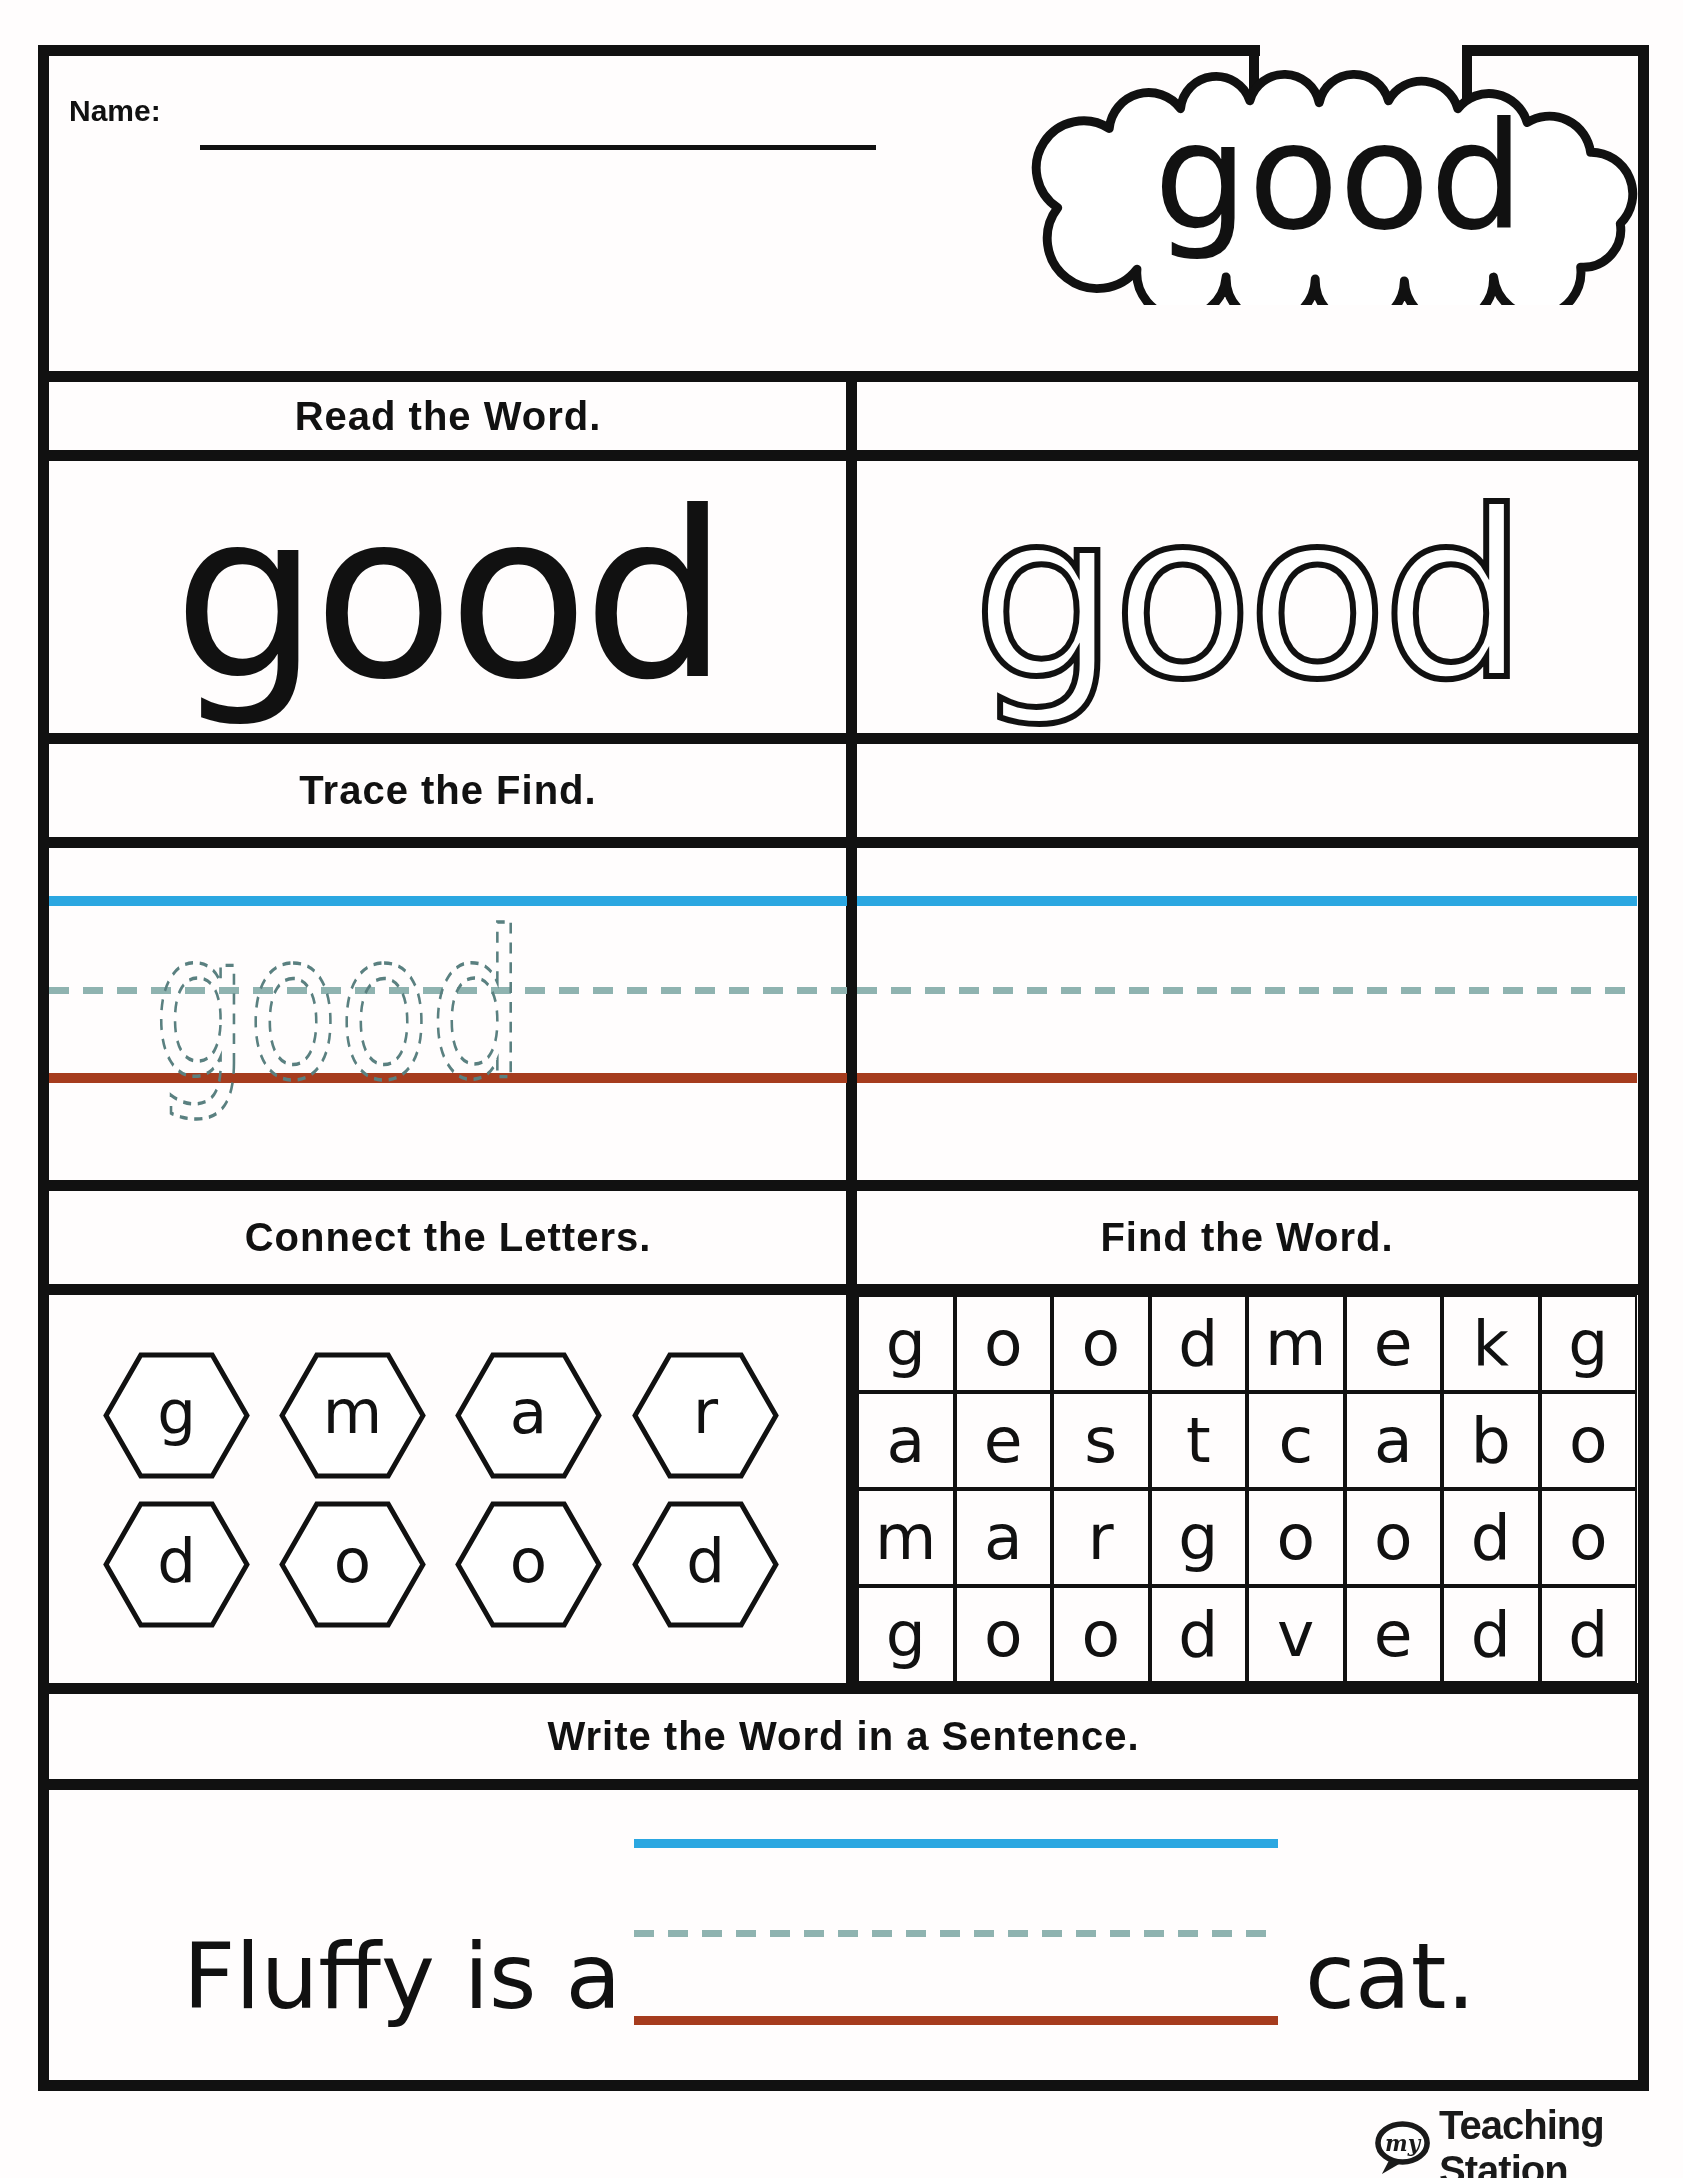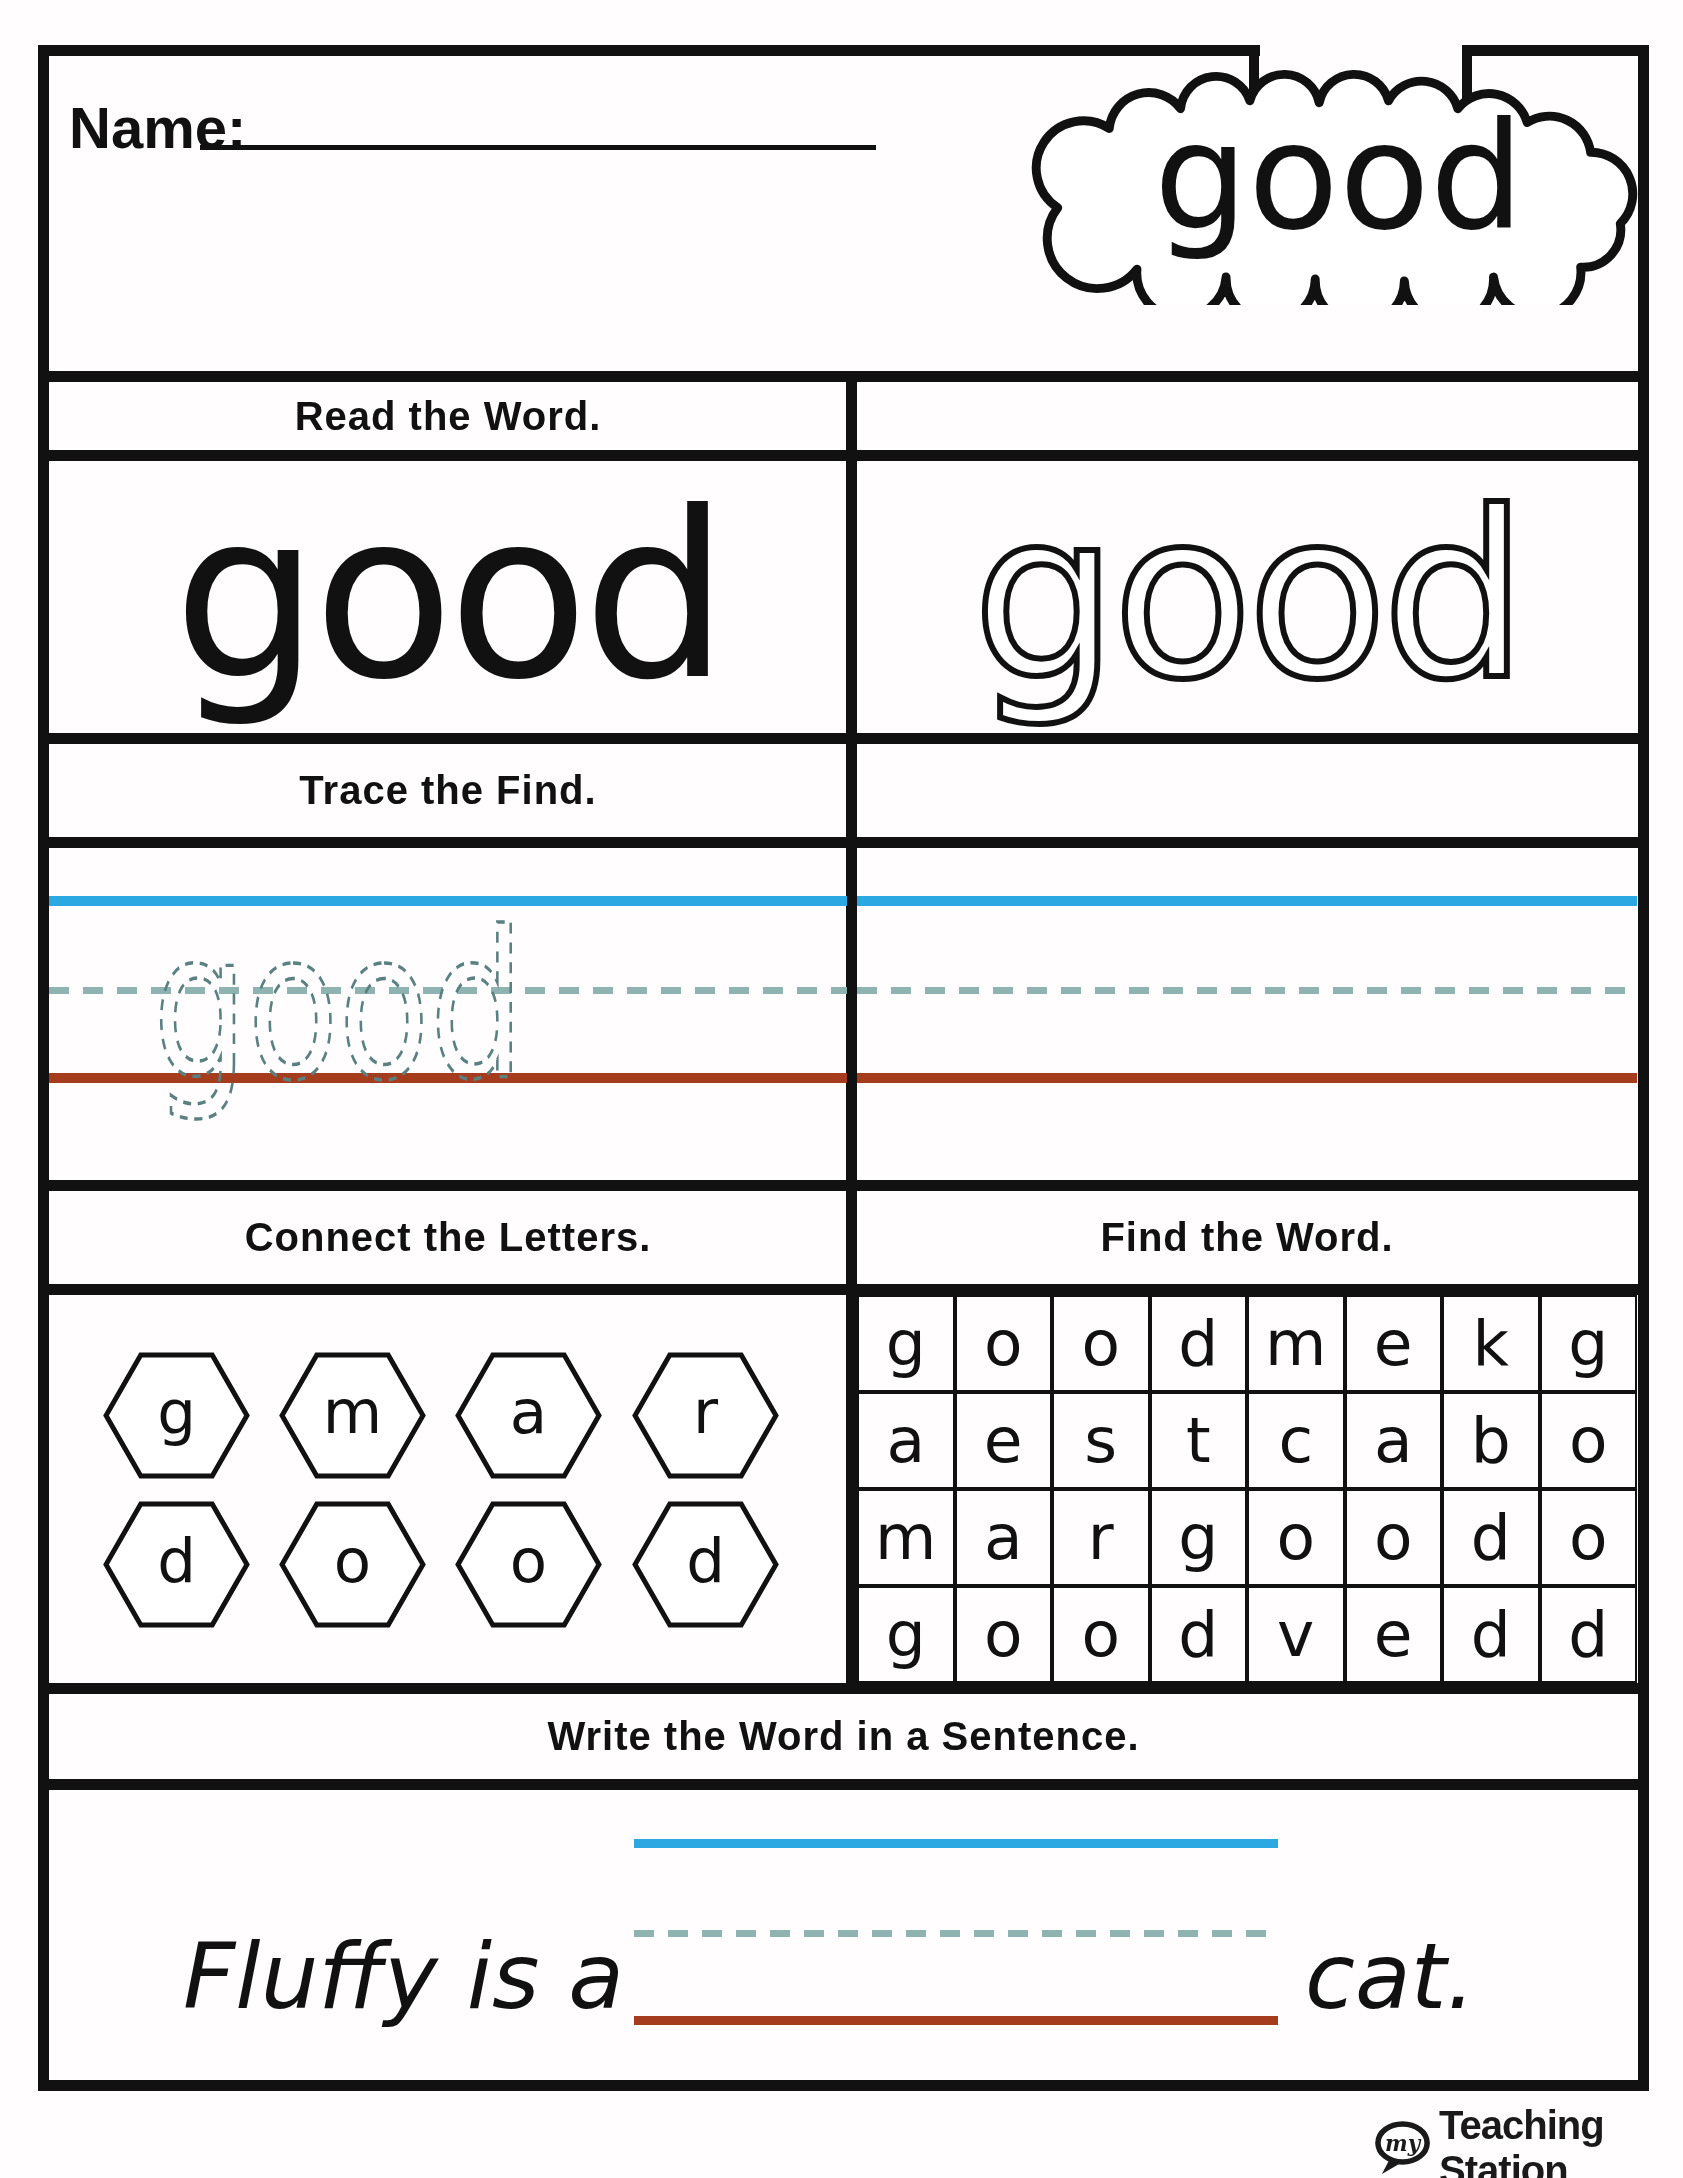--- a/index.html
+++ b/index.html
@@ -25,38 +25,38 @@
   .guide-red{position:absolute;height:10px;background:var(--guide-base-line);}
   .hex{position:absolute;width:149px;height:129px;}
   .hex svg{position:absolute;left:0;top:0;}
   .hex span{position:absolute;left:0;top:0;width:149px;height:121px;display:flex;
             align-items:center;justify-content:center;font-family:"DejaVu Sans",sans-serif;
             font-size:61px;color:var(--ink);}
   #find-grid{position:absolute;left:857px;top:1295px;width:780px;height:388px;
              display:grid;grid-template-columns:repeat(8,1fr);grid-template-rows:repeat(4,1fr);}
   #find-grid .cell{border:2.5px solid var(--ink);display:flex;align-items:center;justify-content:center;
              font-family:"DejaVu Sans",sans-serif;font-size:63px;color:var(--ink);}
-  .sentence-text{position:absolute;font-family:"DejaVu Sans",sans-serif;font-size:91px;line-height:1;color:var(--ink);font-style:italic;}
+  .sentence-text{position:absolute;font-family:"DejaVu Sans",sans-serif;font-size:91px;line-height:1;color:var(--ink);}
   #logo{position:absolute;left:1374px;top:2103px;display:flex;align-items:center;gap:8px;}
   #logo .logotext{font-size:40px;font-weight:700;letter-spacing:-1px;color:#1a1a1a;}
 </style>
 </head>
 <body>
 
 <div id="sheet">
 
   <div class="bar" style="left:38px;top:45px;width:1222px;height:11px;"></div>
   <div class="bar" style="left:1462px;top:45px;width:186px;height:11px;"></div>
   <div class="bar" style="left:1249px;top:45px;width:10px;height:84px;"></div>
   <div class="bar" style="left:1462px;top:45px;width:10px;height:74px;"></div>
   <div class="bar" style="left:38px;top:45px;width:11px;height:2046px;"></div>
   <div class="bar" style="left:1638px;top:45px;width:11px;height:2046px;"></div>
   <div class="bar" style="left:38px;top:2080px;width:1611px;height:11px;"></div>
 
-  <div class="abs" style="left:69px;top:94px;font-size:58px;font-weight:600;">Name:</div>
+  <div class="abs" style="left:69px;top:94px;font-size:30px;font-weight:600;">Name:</div>
   <div class="bar" style="left:200px;top:145px;width:676px;height:5px;"></div>
 
   <svg class="abs" style="left:1030px;top:57px;z-index:3;" width="619" height="248" viewBox="0 0 625 250">
     <path d="M 28 152
          A 46 46 0 0 1 80 72  A 40 40 0 0 1 152 52  A 36 36 0 0 1 222 44
          A 36 36 0 0 1 292 46 A 36 36 0 0 1 362 44  A 38 38 0 0 1 432 52
          A 40 40 0 0 1 502 66 A 42 42 0 0 1 566 96  A 42 42 0 0 1 596 168
          A 38 38 0 0 1 556 212 A 42 42 0 0 1 468 222 A 42 42 0 0 1 378 226
          A 42 42 0 0 1 288 224 A 42 42 0 0 1 198 222 A 40 40 0 0 1 108 214
          A 38 38 0 0 1 28 152 Z" fill="#ffffff" stroke="#111111" stroke-width="9" stroke-linejoin="round"></path>

